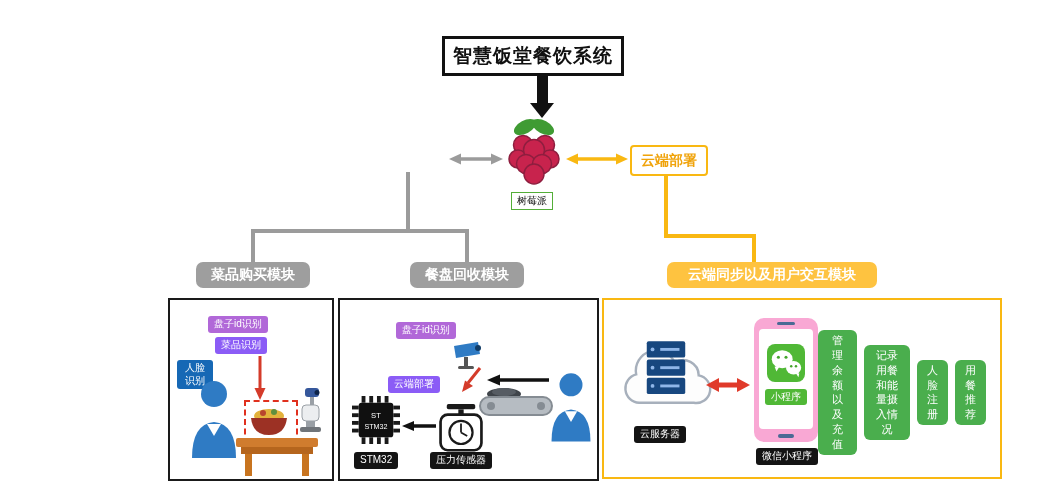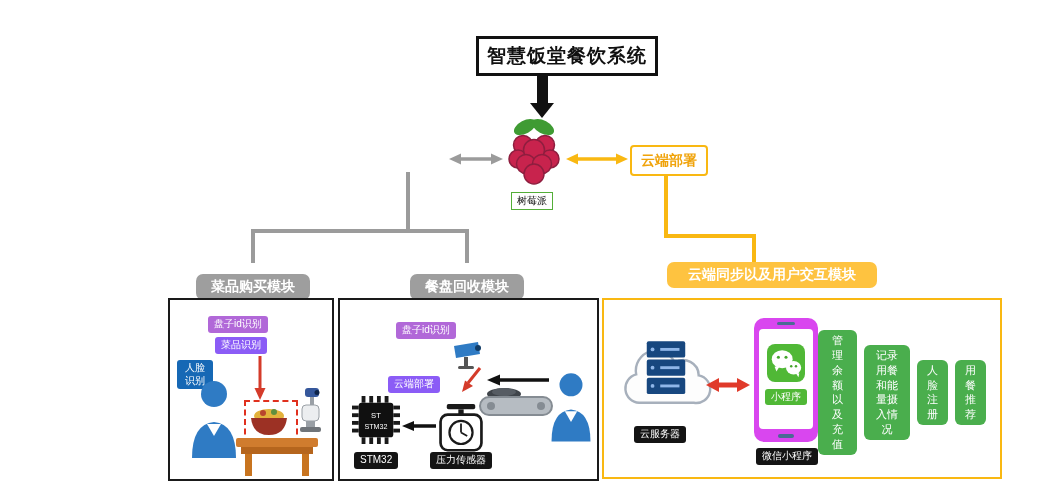--- a/index.html
+++ b/index.html
@@ -7,40 +7,40 @@
          font-family:"Liberation Sans","DejaVu Sans",sans-serif;overflow:hidden;}
   .abs{position:absolute;}
   .title-box{display:flex;align-items:center;justify-content:center;
              border:3px solid #111;font-size:19px;font-weight:bold;color:#111;letter-spacing:1px;background:#fff;}
   .deploy-box{display:flex;align-items:center;justify-content:center;background:#fff;
               font-size:14px;font-weight:bold;border-radius:4px;}
   .deploy-box.gray{border:2.5px solid #9b9b9b;color:#5f5f5f;}
   .deploy-box.yellow{border:2.5px solid #f9b812;color:#f0a30a;}
   .pill{display:flex;align-items:center;justify-content:center;color:#fff;font-weight:bold;
         font-size:14px;border-radius:7px;white-space:nowrap;}
-  .pill.gray{background:#9e9e9e;margin-top:12px;}
+  .pill.gray{background:#9e9e9e;}
   .pill.yellow{background:#fec340;}
   .line-gray{background:#9b9b9b;}
   .line-yellow{background:#f9b812;}
   .panel{background:#fff;}
   .panel.dark{border:2px solid #1a1a1a;}
   .panel.gold{border:2.5px solid #f9b812;}
   .tag{position:absolute;font-size:10px;color:#fff;padding:2px 6px;border-radius:3px;
        white-space:nowrap;line-height:1.25;}
   .tag.purple{background:#b168d8;}
   .tag.pink{background:#8b5cf6;}
   .tag.blue{background:#1668b5;white-space:normal;width:24px;text-align:center;}
   .tag.black{background:#141414;}
   .arrow-v{display:flex;flex-direction:column;align-items:center;}
   .arrow-v .shaft{width:11px;height:27px;background:#111;}
   .arrow-v .head{width:0;height:0;border-left:12px solid transparent;border-right:12px solid transparent;
                  border-top:15px solid #111;}
   .pi-label{border:1.5px solid #53ae38;background:#fff;color:#111;font-size:10px;padding:1px 5px;}
   .dashed-box{border:2px dashed #e0301e;}
-  .phone{background:#d946ef;border-radius:10px;}
+  .phone{background:#f9a8d4;border-radius:10px;}
   .phone .screen{position:absolute;left:5px;right:5px;top:11px;bottom:13px;background:#fff;
                  border-radius:4px;display:flex;flex-direction:column;align-items:center;}
   .phone .speaker{position:absolute;top:4px;left:50%;transform:translateX(-50%);
                   width:18px;height:3px;background:#4a6a94;border-radius:2px;}
   .phone .home{position:absolute;bottom:4px;left:50%;transform:translateX(-50%);
                width:16px;height:4px;background:#4a6a94;border-radius:2px;}
   .wechat{width:38px;height:38px;background:#50b836;border-radius:8px;margin-top:15px;}
   .mini-tag{background:#50b836;color:#fff;font-size:10px;padding:1px 6px;border-radius:3px;margin-top:7px;}
   .btn-col{display:flex;align-items:center;gap:7px;}
   .fn-btn{background:#4aae4d;color:#fff;font-size:11px;padding:3px 10px;border-radius:6px;
@@ -53,21 +53,21 @@
 
   <div class="abs line-gray" style="left:406px;top:172px;width:4px;height:61px"></div>
   <div class="abs line-gray" style="left:251px;top:229px;width:218px;height:4px"></div>
   <div class="abs line-gray" style="left:251px;top:229px;width:4px;height:34px"></div>
   <div class="abs line-gray" style="left:465px;top:229px;width:4px;height:34px"></div>
 
   <div class="abs line-yellow" style="left:664px;top:172px;width:4px;height:66px"></div>
   <div class="abs line-yellow" style="left:664px;top:234px;width:92px;height:4px"></div>
   <div class="abs line-yellow" style="left:752px;top:234px;width:4px;height:30px"></div>
 
-  <div class="abs title-box" style="left:476px;top:36px;width:176px;height:34px">智慧饭堂餐饮系统</div>
+  <div class="abs title-box" style="left:442px;top:36px;width:176px;height:34px">智慧饭堂餐饮系统</div>
 
   <div class="abs arrow-v" style="left:530px;top:76px;width:24px">
     <span class="shaft"></span>
       <span class="head"></span>
   </div>
 
   <div class="abs" style="left:504px;top:114px;width:60px;height:74px">
     <svg viewBox="0 0 60 74" width="60" height="74">
       <ellipse cx="21" cy="13" rx="12" ry="6.5" fill="#3f9b33" transform="rotate(-28 21 13)"></ellipse>
       <ellipse cx="39" cy="13" rx="12" ry="6.5" fill="#3f9b33" transform="rotate(28 39 13)"></ellipse>

